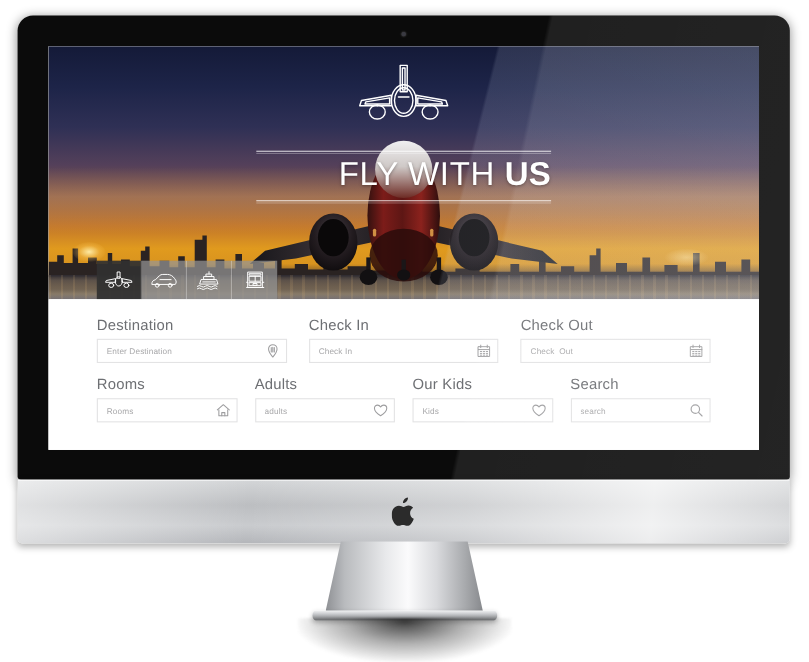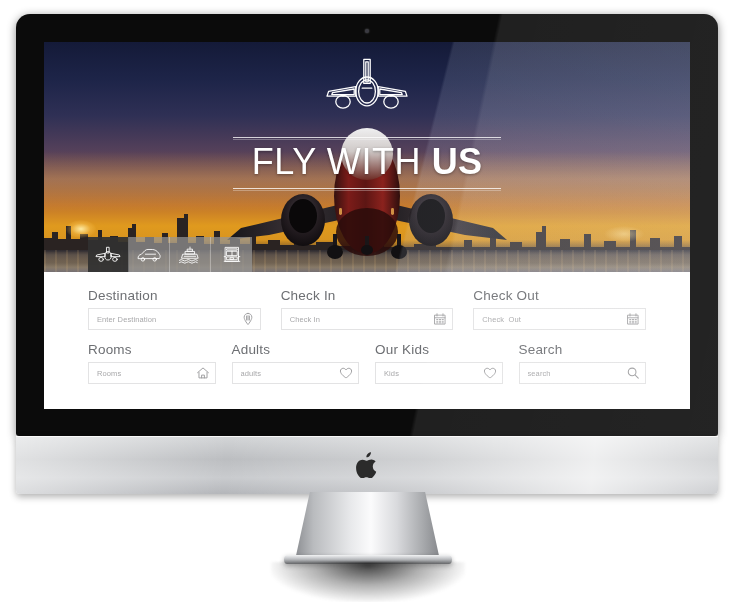--- a/index.html
+++ b/index.html
@@ -241,28 +241,29 @@
     margin: 0 auto;
     padding: 9px 0 11px;
   }
   .title-rule {
     width: 100%;
     height: 1px;
     background: rgba(255,255,255,.78);
     box-shadow: 0 2px 0 rgba(255,255,255,.30);
   }
   .hero-title {
-    font-size: 36px;
+    font-size: 30px;
     line-height: 1.06;
     letter-spacing: .6px;
     color: #ffffff;
     font-weight: 300;
     padding: 5px 0 7px;
     text-shadow: 0 1px 3px rgba(0,0,0,.35);
     white-space: nowrap;
+    text-align: right;
   }
   .hero-title b { font-weight: 700; letter-spacing: .2px; }
 
   
   .modes {
     position: absolute;
     left: 44px;
     bottom: 0;
     display: flex;
     z-index: 5;

